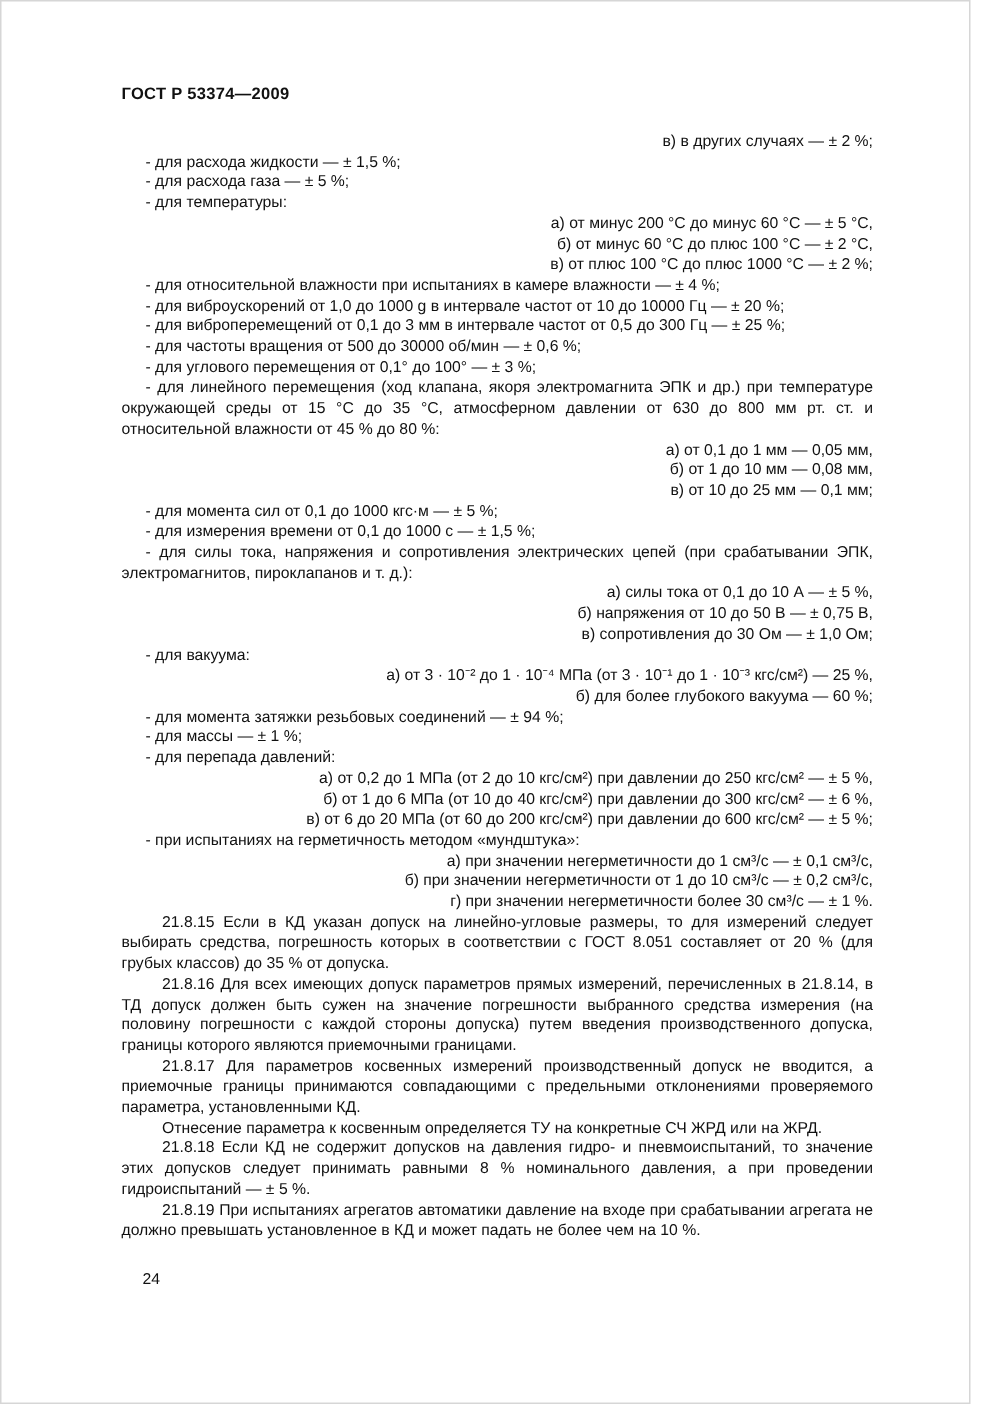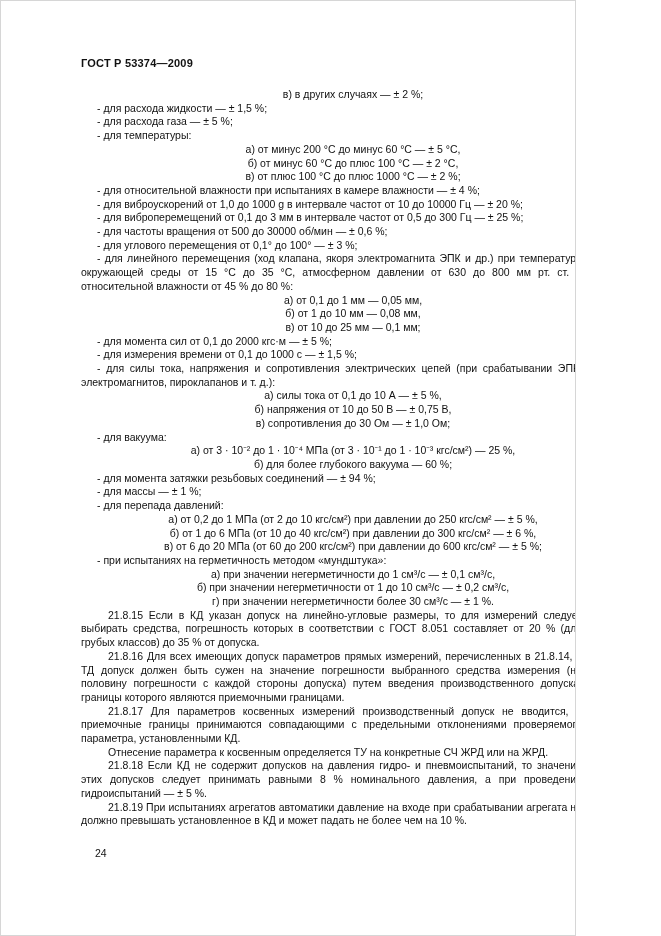--- a/index.html
+++ b/index.html
@@ -1,18 +1,18 @@
 <!DOCTYPE html>
 <html><head>
 <meta charset="utf-8">
 <style>
   html, body { margin: 0; padding: 0; background: #ffffff; }
   .page {
     position: relative;
-    width: 576px;
+    width: 647px;
     height: 936px;
     background: #ffffff;
     box-sizing: border-box;
     border: 1px solid #d6d6d6;
     font-family: "Liberation Sans", sans-serif;
     color: #111111;
     overflow: hidden;
   }
   .doc-header {
     position: absolute;
@@ -25,21 +25,21 @@
   .body-text {
     position: absolute;
     top: 87px;
     left: 80px;
     width: 501px;
     font-size: 10.5px;
     line-height: 13.7px;
     text-align: justify;
   }
   .body-text p { margin: 0; }
-  .li-letter { padding-left: 43px; text-align: center; }
+  .li-letter { padding-left: 43px; text-align: right; }
   .li-dash   { text-indent: 16px; }
   .clause    { text-indent: 27px; }
   .page-number {
     position: absolute;
     top: 846px;
     left: 94px;
     font-size: 10.5px;
   }
 </style>
 </head>
@@ -58,21 +58,21 @@
     <p class="li-letter">в)  от плюс 100 °С до плюс 1000 °С — ± 2 %;</p>
     <p class="li-dash">-  для относительной влажности при испытаниях в камере влажности — ± 4 %;</p>
     <p class="li-dash">-  для виброускорений от 1,0 до 1000 g в интервале частот от 10 до 10000 Гц — ± 20 %;</p>
     <p class="li-dash">-  для виброперемещений от 0,1 до 3 мм в интервале частот от 0,5 до 300 Гц — ± 25 %;</p>
     <p class="li-dash">-  для частоты вращения от 500 до 30000 об/мин — ± 0,6 %;</p>
     <p class="li-dash">-  для углового перемещения от 0,1° до 100° — ± 3 %;</p>
     <p class="li-dash">-  для линейного перемещения (ход клапана, якоря электромагнита ЭПК и др.) при температуре окружающей среды от 15 °С до 35 °С, атмосферном давлении от 630 до 800 мм рт. ст. и относительной влажности от 45 % до 80 %:</p>
     <p class="li-letter">а)  от 0,1 до 1 мм — 0,05 мм,</p>
     <p class="li-letter">б)  от 1 до 10 мм — 0,08 мм,</p>
     <p class="li-letter">в)  от 10 до 25 мм — 0,1 мм;</p>
-    <p class="li-dash">-  для момента сил от 0,1 до 2000 кгс·м — ± 5 %;</p>
+    <p class="li-dash">-  для момента сил от 0,1 до 1000 кгс·м — ± 5 %;</p>
     <p class="li-dash">-  для измерения времени от 0,1 до 1000 с — ± 1,5 %;</p>
     <p class="li-dash">-  для силы тока, напряжения и сопротивления электрических цепей (при срабатывании ЭПК, электромагнитов, пироклапанов и т. д.):</p>
     <p class="li-letter">а)  силы тока от 0,1 до 10 А — ± 5 %,</p>
     <p class="li-letter">б)  напряжения от 10 до 50 В — ± 0,75 В,</p>
     <p class="li-letter">в)  сопротивления до 30 Ом — ± 1,0 Ом;</p>
     <p class="li-dash">-  для вакуума:</p>
     <p class="li-letter">а)  от 3 · 10⁻² до 1 · 10⁻⁴ МПа (от 3 · 10⁻¹ до 1 · 10⁻³ кгс/см²) — 25 %,</p>
     <p class="li-letter">б)  для более глубокого вакуума — 60 %;</p>
     <p class="li-dash">-  для момента затяжки резьбовых соединений — ± 94 %;</p>
     <p class="li-dash">-  для массы — ± 1 %;</p>

